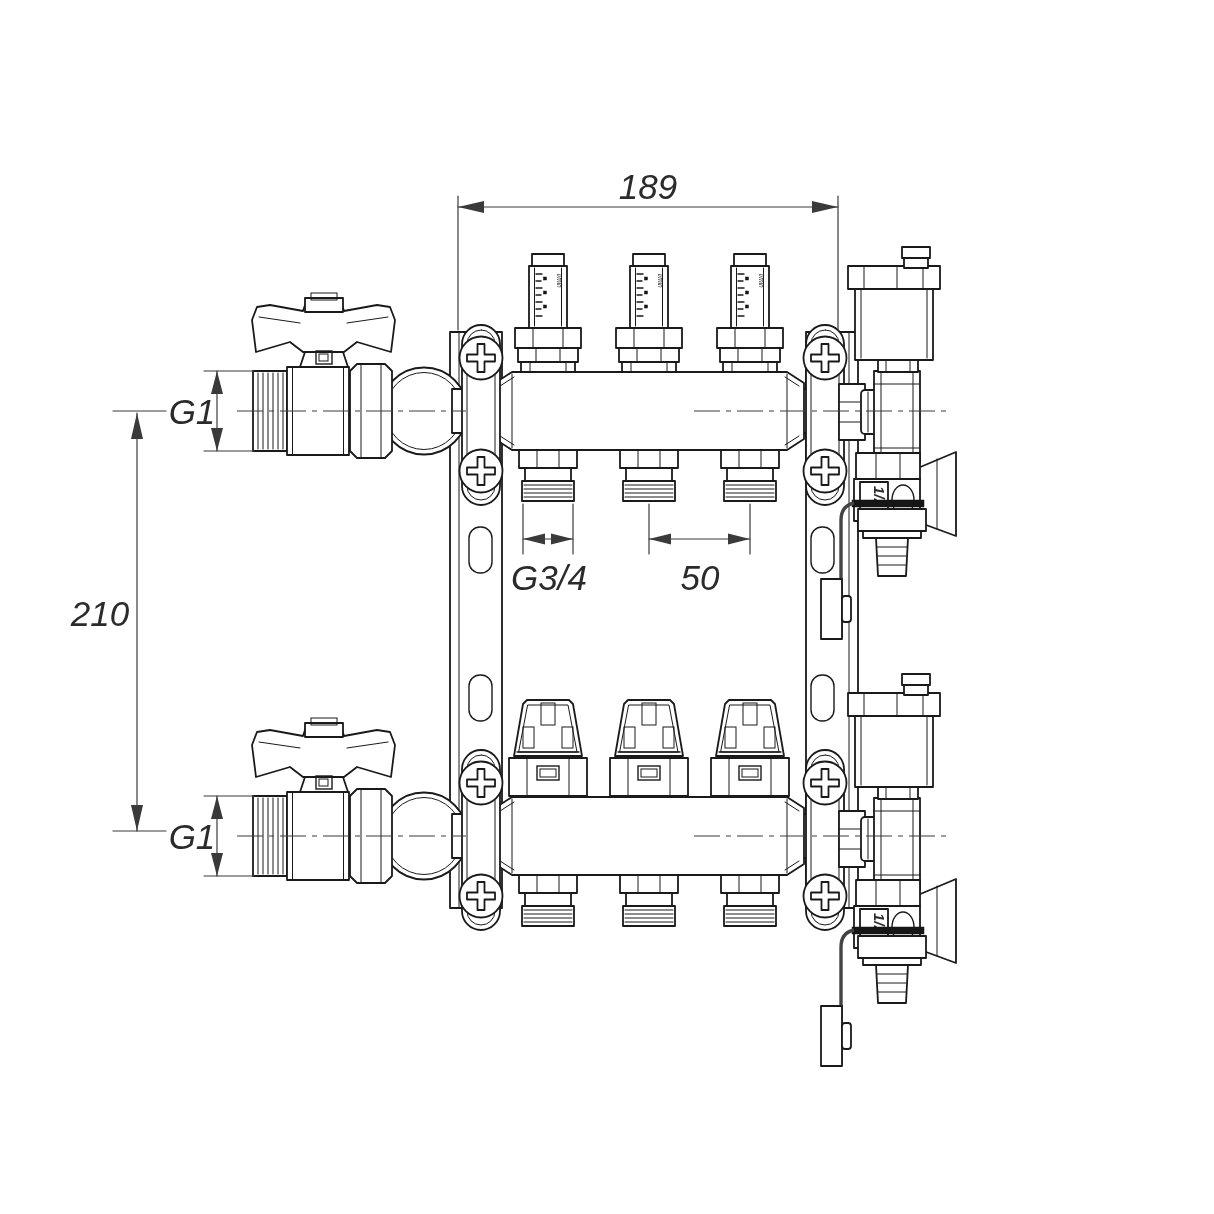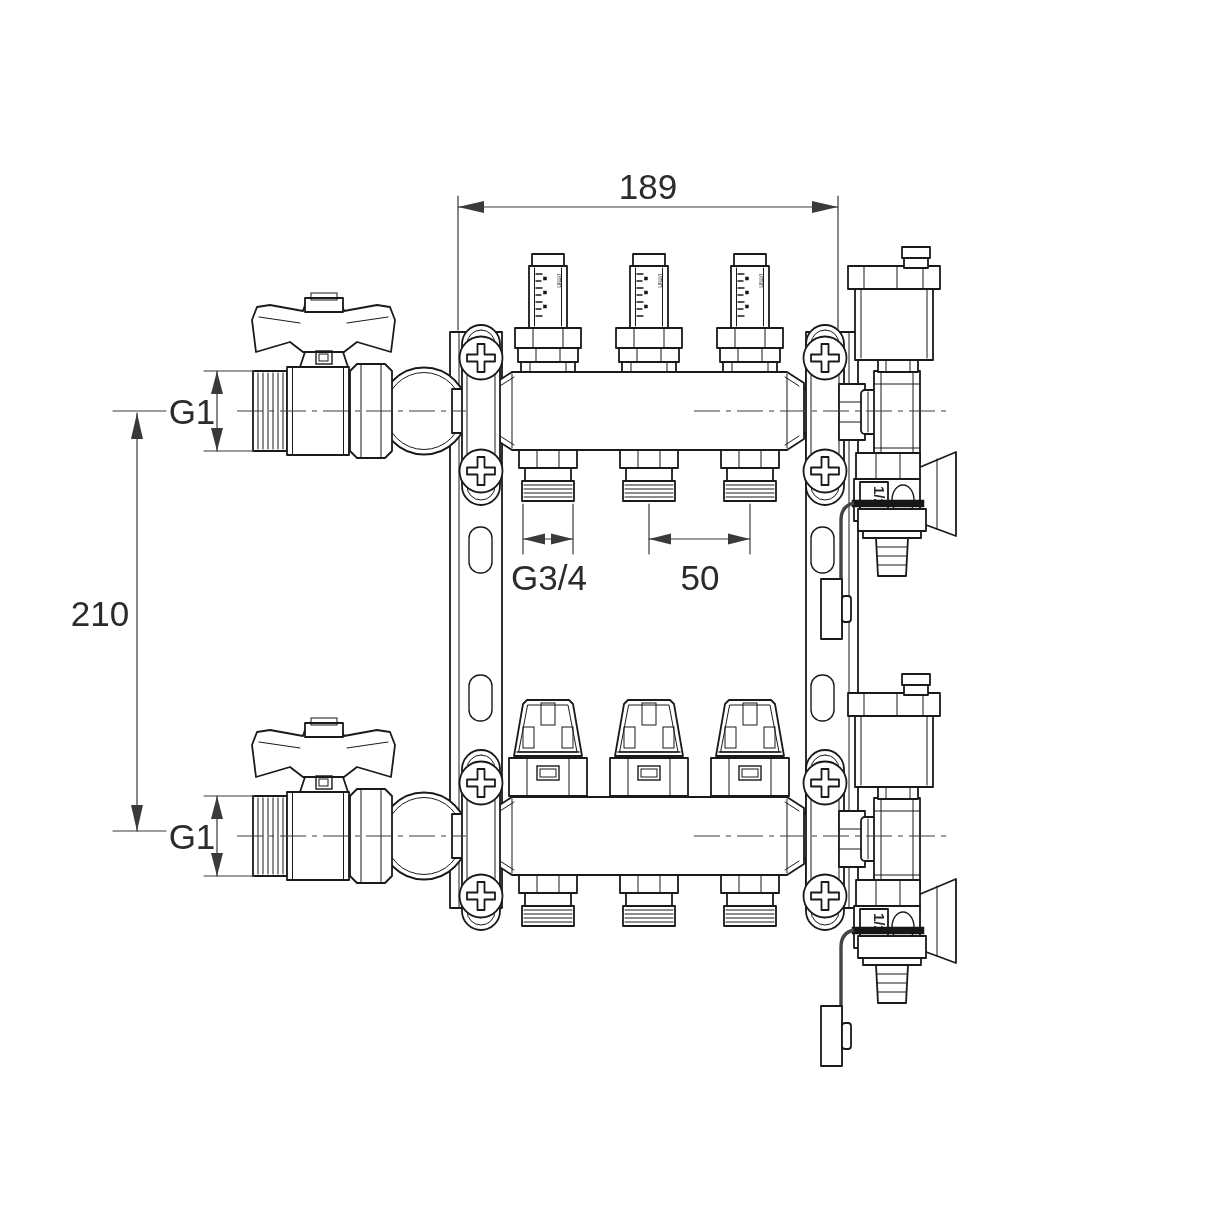--- a/index.html
+++ b/index.html
@@ -1,16 +1,16 @@
 <!DOCTYPE html>
 <html><head>
 <meta charset="utf-8">
 <style>
   html,body{margin:0;padding:0;background:#fff;}
-  .page{width:1214px;height:1214px;background:#fff;position:relative;overflow:hidden;}
+  .page{width:1214px;height:1214px;background:#fff;position:relative;overflow:hidden;font-style:italic;}
   svg{display:block;}
   svg text{font-family:"Liberation Sans","DejaVu Sans",sans-serif;fill:#2b2b2b;}
   .s{stroke:#1a1a1a;fill:#fff;stroke-width:1.8;stroke-linejoin:round;stroke-linecap:round;}
   .t{stroke:#1a1a1a;fill:none;stroke-width:1;stroke-linecap:round;}
   .t2{stroke:#1a1a1a;fill:none;stroke-width:1.4;stroke-linecap:round;}
   .dk{fill:#161616;stroke:#161616;stroke-width:0.5;}
   .dim{stroke:#3a3a3a;fill:none;stroke-width:1.2;stroke-linecap:round;}
   .arr{fill:#3a3a3a;stroke:none;}
   .cl{stroke:#3c3c3c;fill:none;stroke-width:1.2;stroke-dasharray:26 6 5 6;}
   .dimtxt{font-size:35px;}

